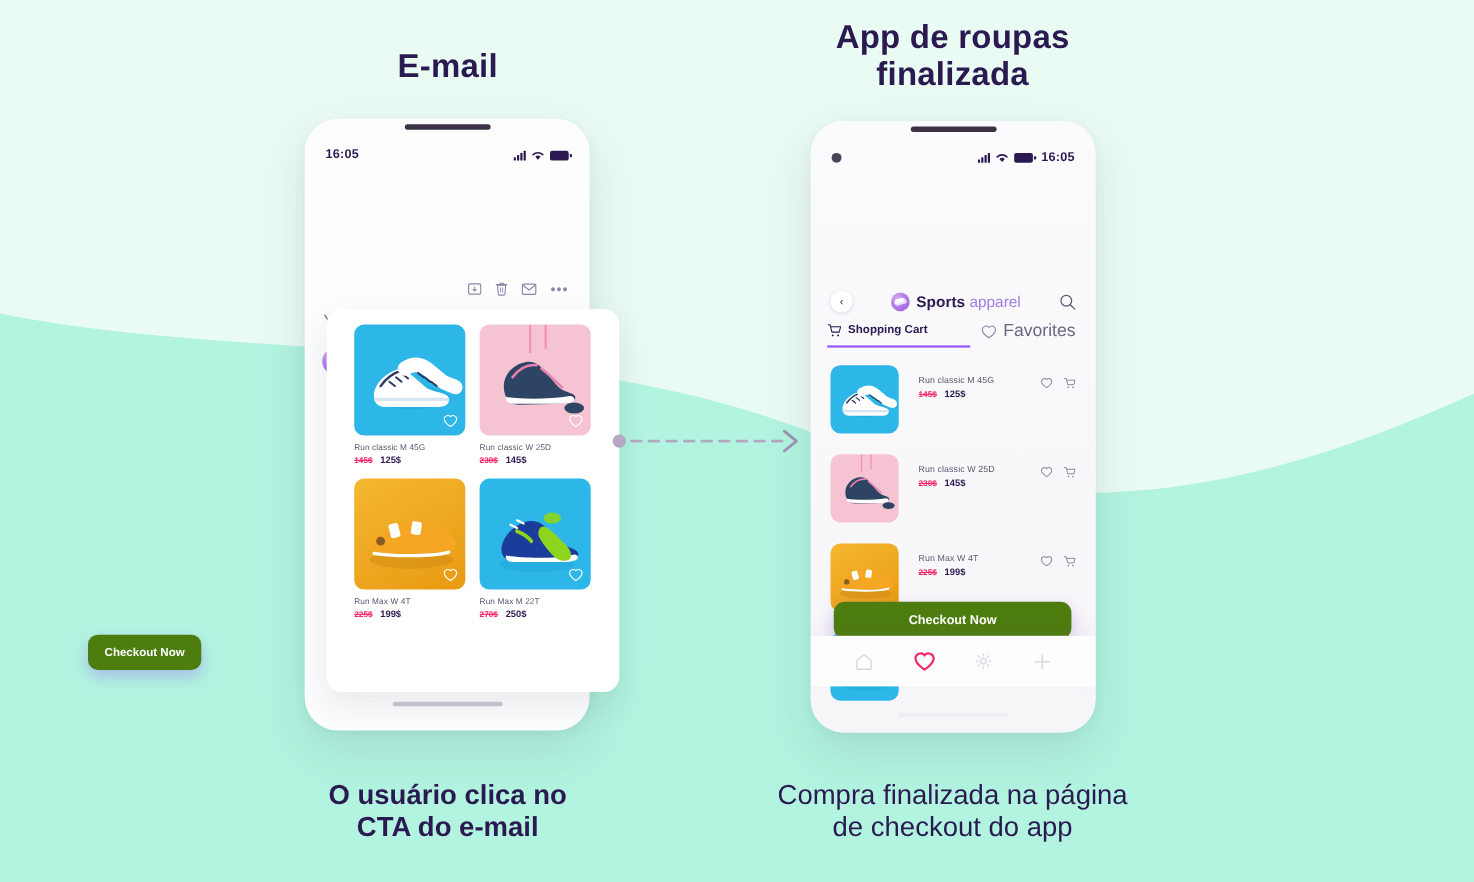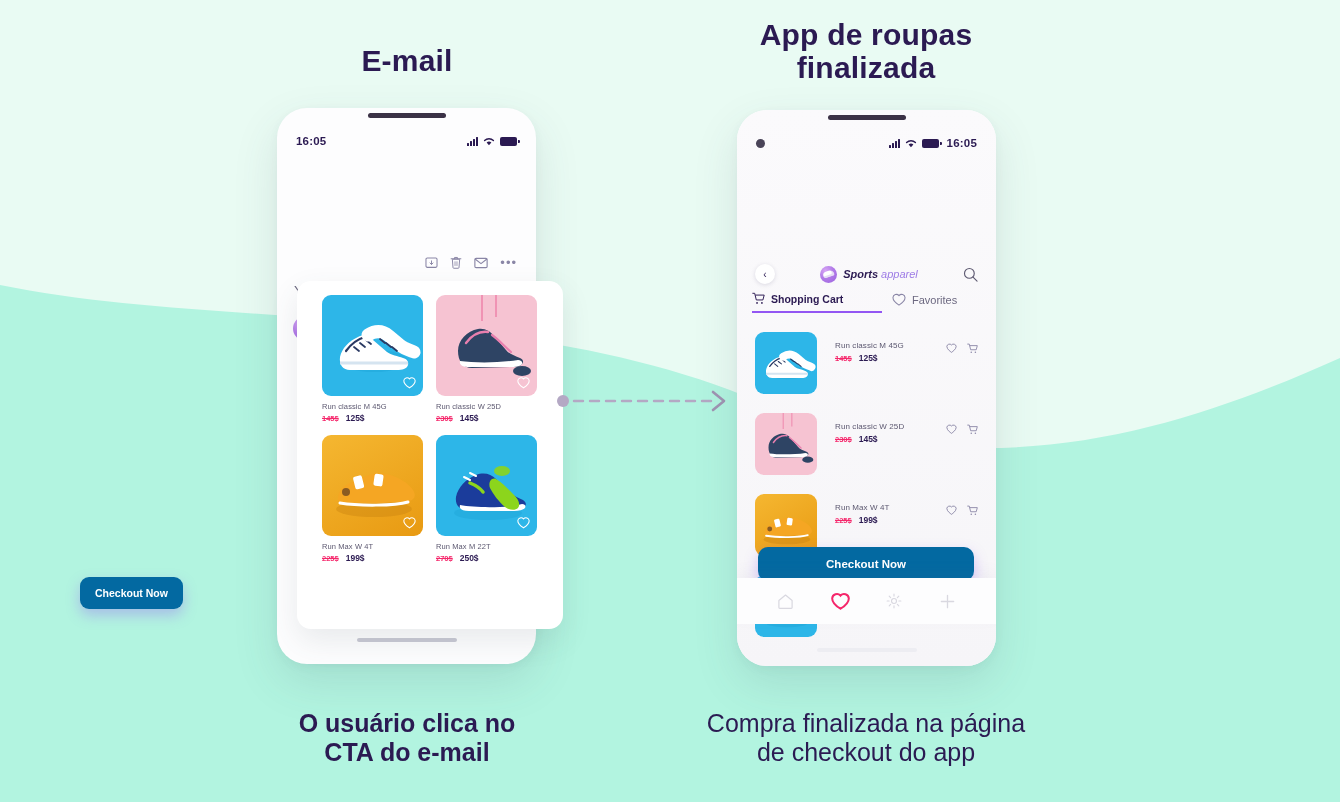--- a/index.html
+++ b/index.html
@@ -132,21 +132,21 @@
   .heart-badge {
     position: absolute; right: 7px; bottom: 7px; width: 13px; height: 13px;
   }
   .pname { margin-top: 6px; font-size: 7.5px; color: #5C5870; letter-spacing:.1px; }
   .prices { margin-top: 2px; display: flex; align-items: baseline; gap: 7px; }
   .old { font-size: 7.5px; font-weight: 700; color: #F5276B; text-decoration: line-through; }
   .new { font-size: 8.5px; font-weight: 700; color: #2B1A52; }
 
   .btn-checkout {
     border: none; cursor: pointer;
-    background: #0369a1; color: #fff; font-weight: 700;
+    background: #4d7c0f; color: #fff; font-weight: 700;
     font-family: "Liberation Sans", sans-serif;
     border-radius: 9px;
     box-shadow: 0 6px 14px rgba(147,86,243,.35);
   }
   #email-checkout {
     position: absolute; left: 80px; top: 577px; width: 103px; height: 32px;
     font-size: 10.5px; z-index: 4;
   }
 
   
@@ -158,30 +158,30 @@
   }
   .back-btn {
     width: 20px; height: 20px; border-radius: 50%; background: #fff;
     box-shadow: 0 1px 4px rgba(80,70,110,.18);
     display: flex; align-items: center; justify-content: center;
     color: #2B1A52; font-size: 10px;
   }
   .brand { display: flex; align-items: center; gap: 6px; margin: 0 auto; }
   .brand .avatar { width: 17px; height: 17px; }
   .brand .avatar .shoe { left:3px; top:5px; width:11px; height:6px; }
-  .brand-txt { font-size: 11px; font-weight: 700; font-style: italic; color: #2B1A52; }
+  .brand-txt { font-size: 14px; font-weight: 700; color: #2B1A52; }
   .brand-txt .lt { color: #9E7CE6; font-weight: 400; }
   .search-ic { color: #5C5870; display:flex; }
 
   .tabs { position: absolute; top: 182px; left: 0; width: 100%; padding: 0 15px; display: flex; }
   .tab { display: flex; align-items: center; gap: 6px; padding-bottom: 6px; }
   .tab-cart { width: 130px; border-bottom: 2px solid #9356F3; }
   .tab-fav { margin-left: 10px; }
   .tab-cart .tab-label { font-size: 10.5px; font-weight: 700; color: #2B1A52; }
-  .tab-fav  .tab-label { font-size: 11px; color: #6C6880; }
+  .tab-fav  .tab-label { font-size: 16px; color: #6C6880; }
 
   .cart-list { position: absolute; top: 222px; left: 0; width: 100%; }
   .cart-row { position: relative; height: 81px; padding: 0 18px; display: flex; align-items: flex-start; }
   .cart-thumb { width: 62px; height: 62px; border-radius: 9px; overflow: hidden; flex: none; }
   .cart-info { margin-left: 18px; padding-top: 9px; }
   .cart-name { font-size: 8px; color: #5C5870; letter-spacing:.1px; }
   .cart-prices { margin-top: 3px; display: flex; align-items: baseline; gap: 7px; }
   .cart-acts { position: absolute; right: 18px; top: 11px; display: flex; gap: 10px; color: #8A86A6; }
 
   #app-checkout {

